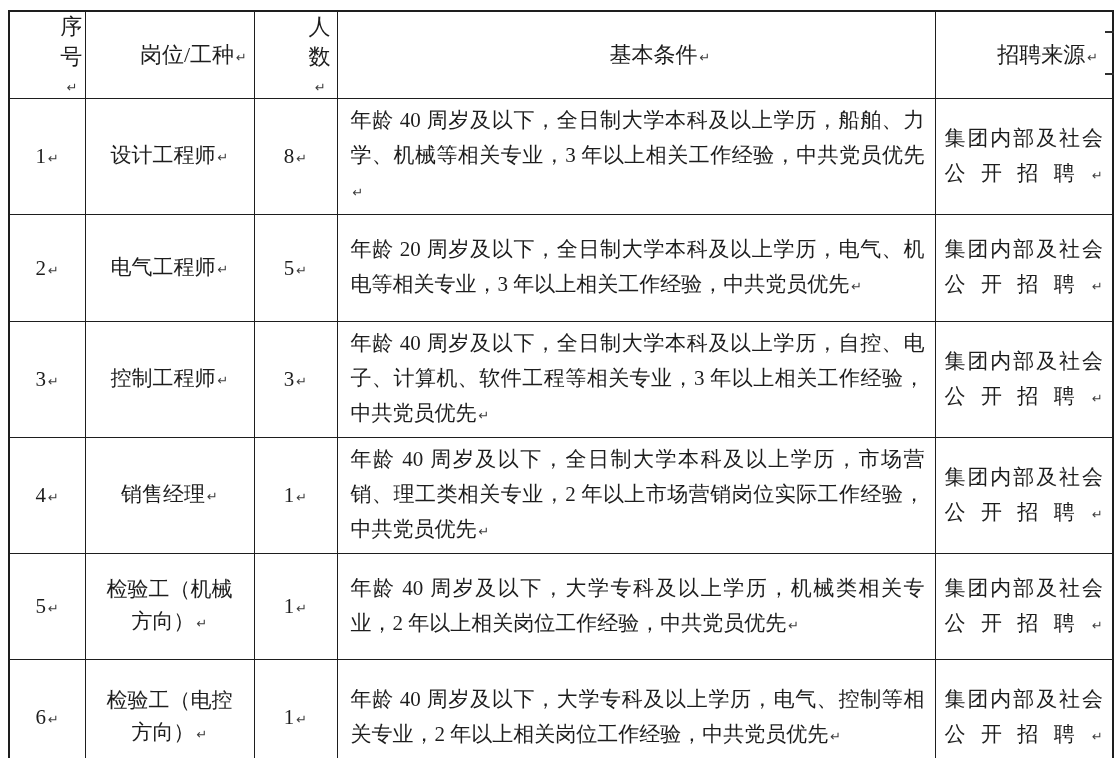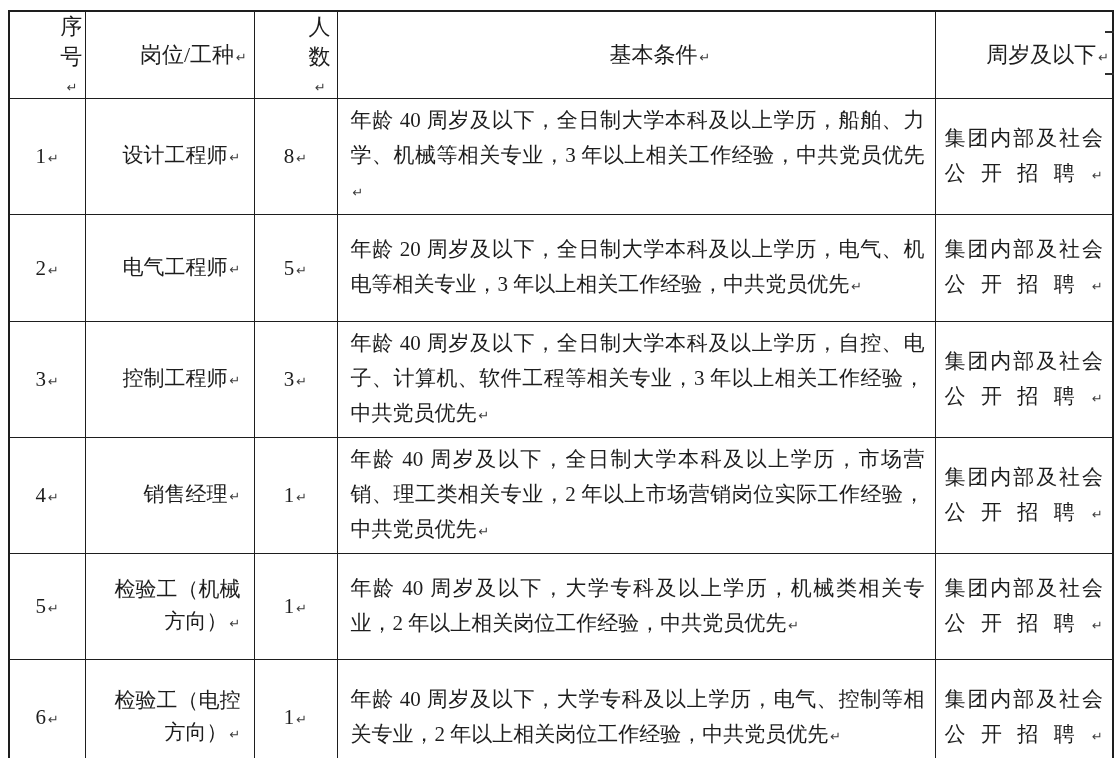--- a/index.html
+++ b/index.html
@@ -22,21 +22,21 @@
   col.c-src { width:178px; }
   thead tr { height:75px; }
   tbody tr:nth-child(1){ height:105px; }
   tbody tr:nth-child(2){ height:107px; }
   tbody tr:nth-child(3){ height:110px; }
   tbody tr:nth-child(4){ height:114px; }
   tbody tr:nth-child(5){ height:106px; }
   tbody tr:nth-child(6){ height:117px; }
   th { font-weight:normal; font-size:22px; text-align:center;padding-left:48px; }
   td.cell-center { text-align:center; font-size:21px; }
-  td.cell-pos { text-align:right; font-size:21px; line-height:32px; padding:0 13px; }
+  td.cell-pos { text-align:center; font-size:21px; line-height:32px; padding:0 13px; }
   td.cell-cond {
     text-align:justify; font-size:21px; line-height:35px;
     padding:4px 10px 4px 13px;
   }
   td.cell-src {
     font-size:21px; line-height:35px; padding:0 9px;
     text-align:justify; text-align-last:justify;
   }
   .pmark {
     font-family:"DejaVu Sans",sans-serif;
@@ -59,21 +59,21 @@
       <col class="c-cnt">
       <col class="c-cond">
       <col class="c-src">
   </colgroup>
   <thead>
     <tr>
       <th><span>序号</span><span class="pmark">↵</span></th>
       <th><span>岗位/工种</span><span class="pmark">↵</span></th>
       <th><span>人数</span><span class="pmark">↵</span></th>
       <th><span>基本条件</span><span class="pmark">↵</span></th>
-      <th><span>周岁及以下</span><span class="pmark">↵</span></th>
+      <th><span>招聘来源</span><span class="pmark">↵</span></th>
     </tr>
   </thead>
   <tbody>
     <tr>
       <td class="cell-center"><span>1</span><span class="pmark">↵</span></td>
       <td class="cell-pos"><span>设计工程师</span><span class="pmark">↵</span></td>
       <td class="cell-center"><span>8</span><span class="pmark">↵</span></td>
       <td class="cell-cond"><span>年龄 40 周岁及以下，全日制大学本科及以上学历，船舶、力学、机械等相关专业，3 年以上相关工作经验，中共党员优先</span><span class="pmark">↵</span></td>
       <td class="cell-src"><span>集团内部及社会公开招聘</span><span class="pmark">↵</span></td>
     </tr>

